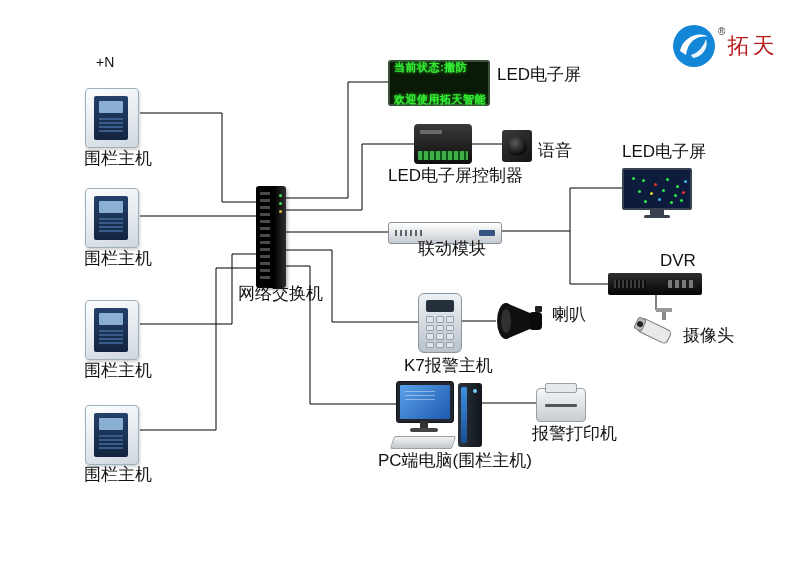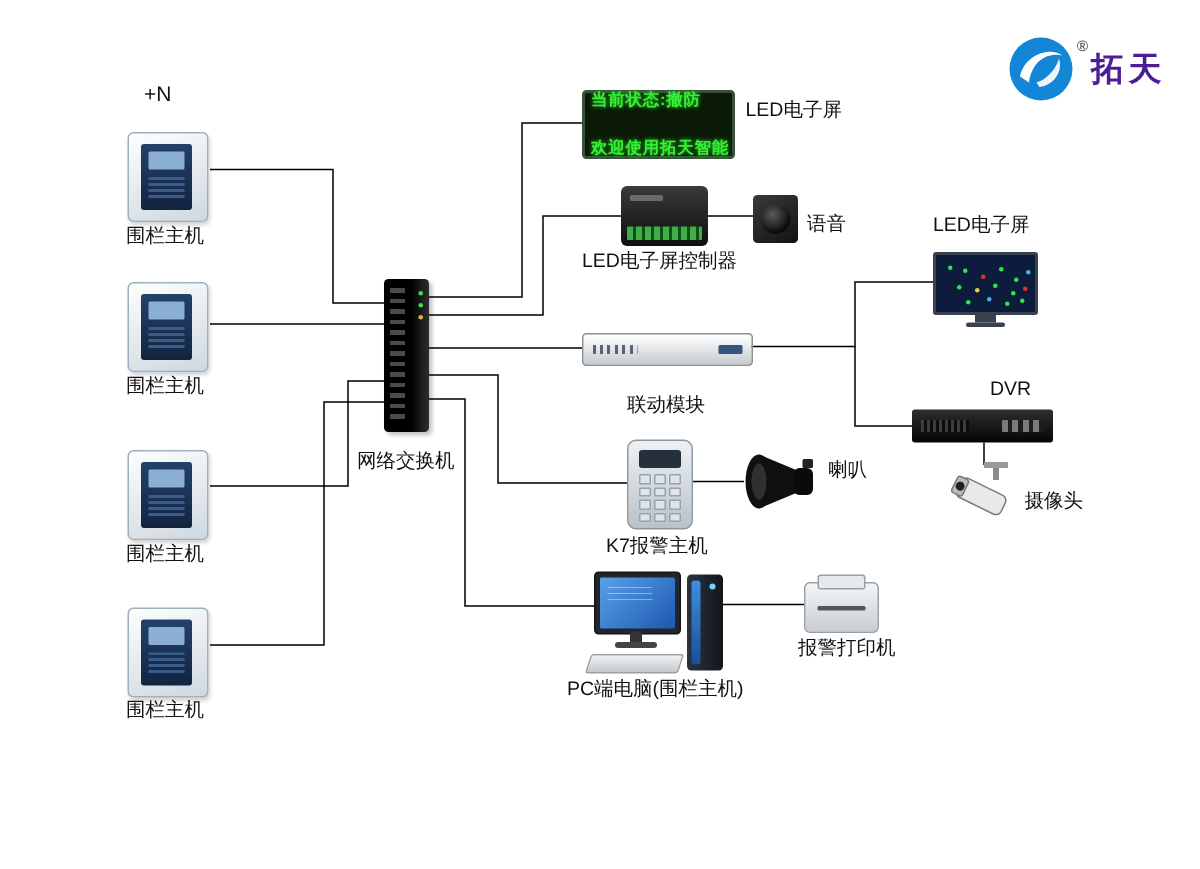--- a/index.html
+++ b/index.html
@@ -1,19 +1,19 @@
 <!DOCTYPE html>
 <html><head>
 <meta charset="utf-8">
 <style>
   html,body{margin:0;padding:0;background:#fff;}
   #canvas{position:relative;width:800px;height:579px;background:#fff;overflow:hidden;
           font-family:"Liberation Sans",sans-serif;color:#000;}
   .abs{position:absolute;}
-  .label{position:absolute;font-size:13px;color:#111;white-space:nowrap;line-height:1.1;}
+  .label{position:absolute;font-size:17px;color:#111;white-space:nowrap;line-height:1.1;}
   .lines-svg{position:absolute;left:0;top:0;pointer-events:none;}
 
   
   .fence-host{position:absolute;width:52px;height:58px;border:1px solid #9fb0bd;border-radius:4px;
     background:linear-gradient(160deg,#fdfefe,#cfd8e0);box-shadow:1px 2px 3px rgba(0,0,0,.18);}
   .fh-panel{position:absolute;left:8px;top:7px;width:34px;height:44px;border-radius:2px;
     background:linear-gradient(#24416b,#12243f);}
   .fh-panel::before{content:"";position:absolute;left:5px;top:5px;width:24px;height:12px;
     background:#9fc4e8;opacity:.85;border-radius:1px;}
   .fh-panel::after{content:"";position:absolute;left:5px;top:22px;width:24px;height:15px;
@@ -101,21 +101,21 @@
   
   .printer{position:absolute;left:536px;top:388px;width:48px;height:32px;border:1px solid #98a0a6;border-radius:4px;
     background:linear-gradient(#f4f6f7,#c9cdd1);}
   .printer::before{content:"";position:absolute;left:8px;top:-6px;width:30px;height:8px;border:1px solid #98a0a6;
     border-radius:2px;background:#e7eaec;}
   .printer::after{content:"";position:absolute;left:8px;top:15px;width:32px;height:3px;background:#555;border-radius:1px;}
 
   
   .logo{position:absolute;left:672px;top:24px;display:flex;align-items:center;}
   .logo-reg{font-size:10px;color:#333;align-self:flex-start;margin:2px 2px 0 2px;}
-  .logo-text{font-size:22px;font-weight:bold;color:#4c1d95;letter-spacing:3px;}
+  .logo-text{font-size:22px;font-weight:normal;color:#b91c1c;letter-spacing:3px;}
 
   .title{position:absolute;left:0;right:0;top:506px;text-align:center;font-size:18px;font-weight:bold;color:#f00;}
   .note{position:absolute;left:96px;top:54px;font-size:14px;color:#111;}
 </style>
 </head>
 <body>
 
 <div id="canvas">
 
   <svg class="lines-svg" width="800" height="579" viewBox="0 0 800 579">
@@ -154,36 +154,36 @@
     <div class="fh-panel"></div>
   </div>
   <div class="label" style="left:84px;top:362px">围栏主机</div>
 
   <div class="fence-host" style="left:85px;top:405px">
     <div class="fh-panel"></div>
   </div>
   <div class="label" style="left:84px;top:466px">围栏主机</div>
 
   <div class="switch"></div>
-  <div class="label" style="left:238px;top:300px">网络交换机</div>
+  <div class="label" style="left:238px;top:285px">网络交换机</div>
 
   <div class="led-screen">
     <div class="led-line">当前状态:撤防</div>
     <div class="led-line">欢迎使用拓天智能</div>
   </div>
   <div class="label" style="left:497px;top:66px">LED电子屏</div>
 
   <div class="controller"></div>
   <div class="label" style="left:388px;top:167px">LED电子屏控制器</div>
 
   <div class="voice"></div>
   <div class="label" style="left:538px;top:142px">语音</div>
 
   <div class="linkage"></div>
-  <div class="label" style="left:418px;top:263px">联动模块</div>
+  <div class="label" style="left:418px;top:240px">联动模块</div>
 
   <div class="label" style="left:622px;top:143px">LED电子屏</div>
   <div class="ledmap">
       <span class="dots"></span>
     </div>
   <div class="ledmap-stand"></div>
   <div class="ledmap-base"></div>
 
   <div class="label" style="left:660px;top:252px">DVR</div>
   <div class="dvr"></div>

